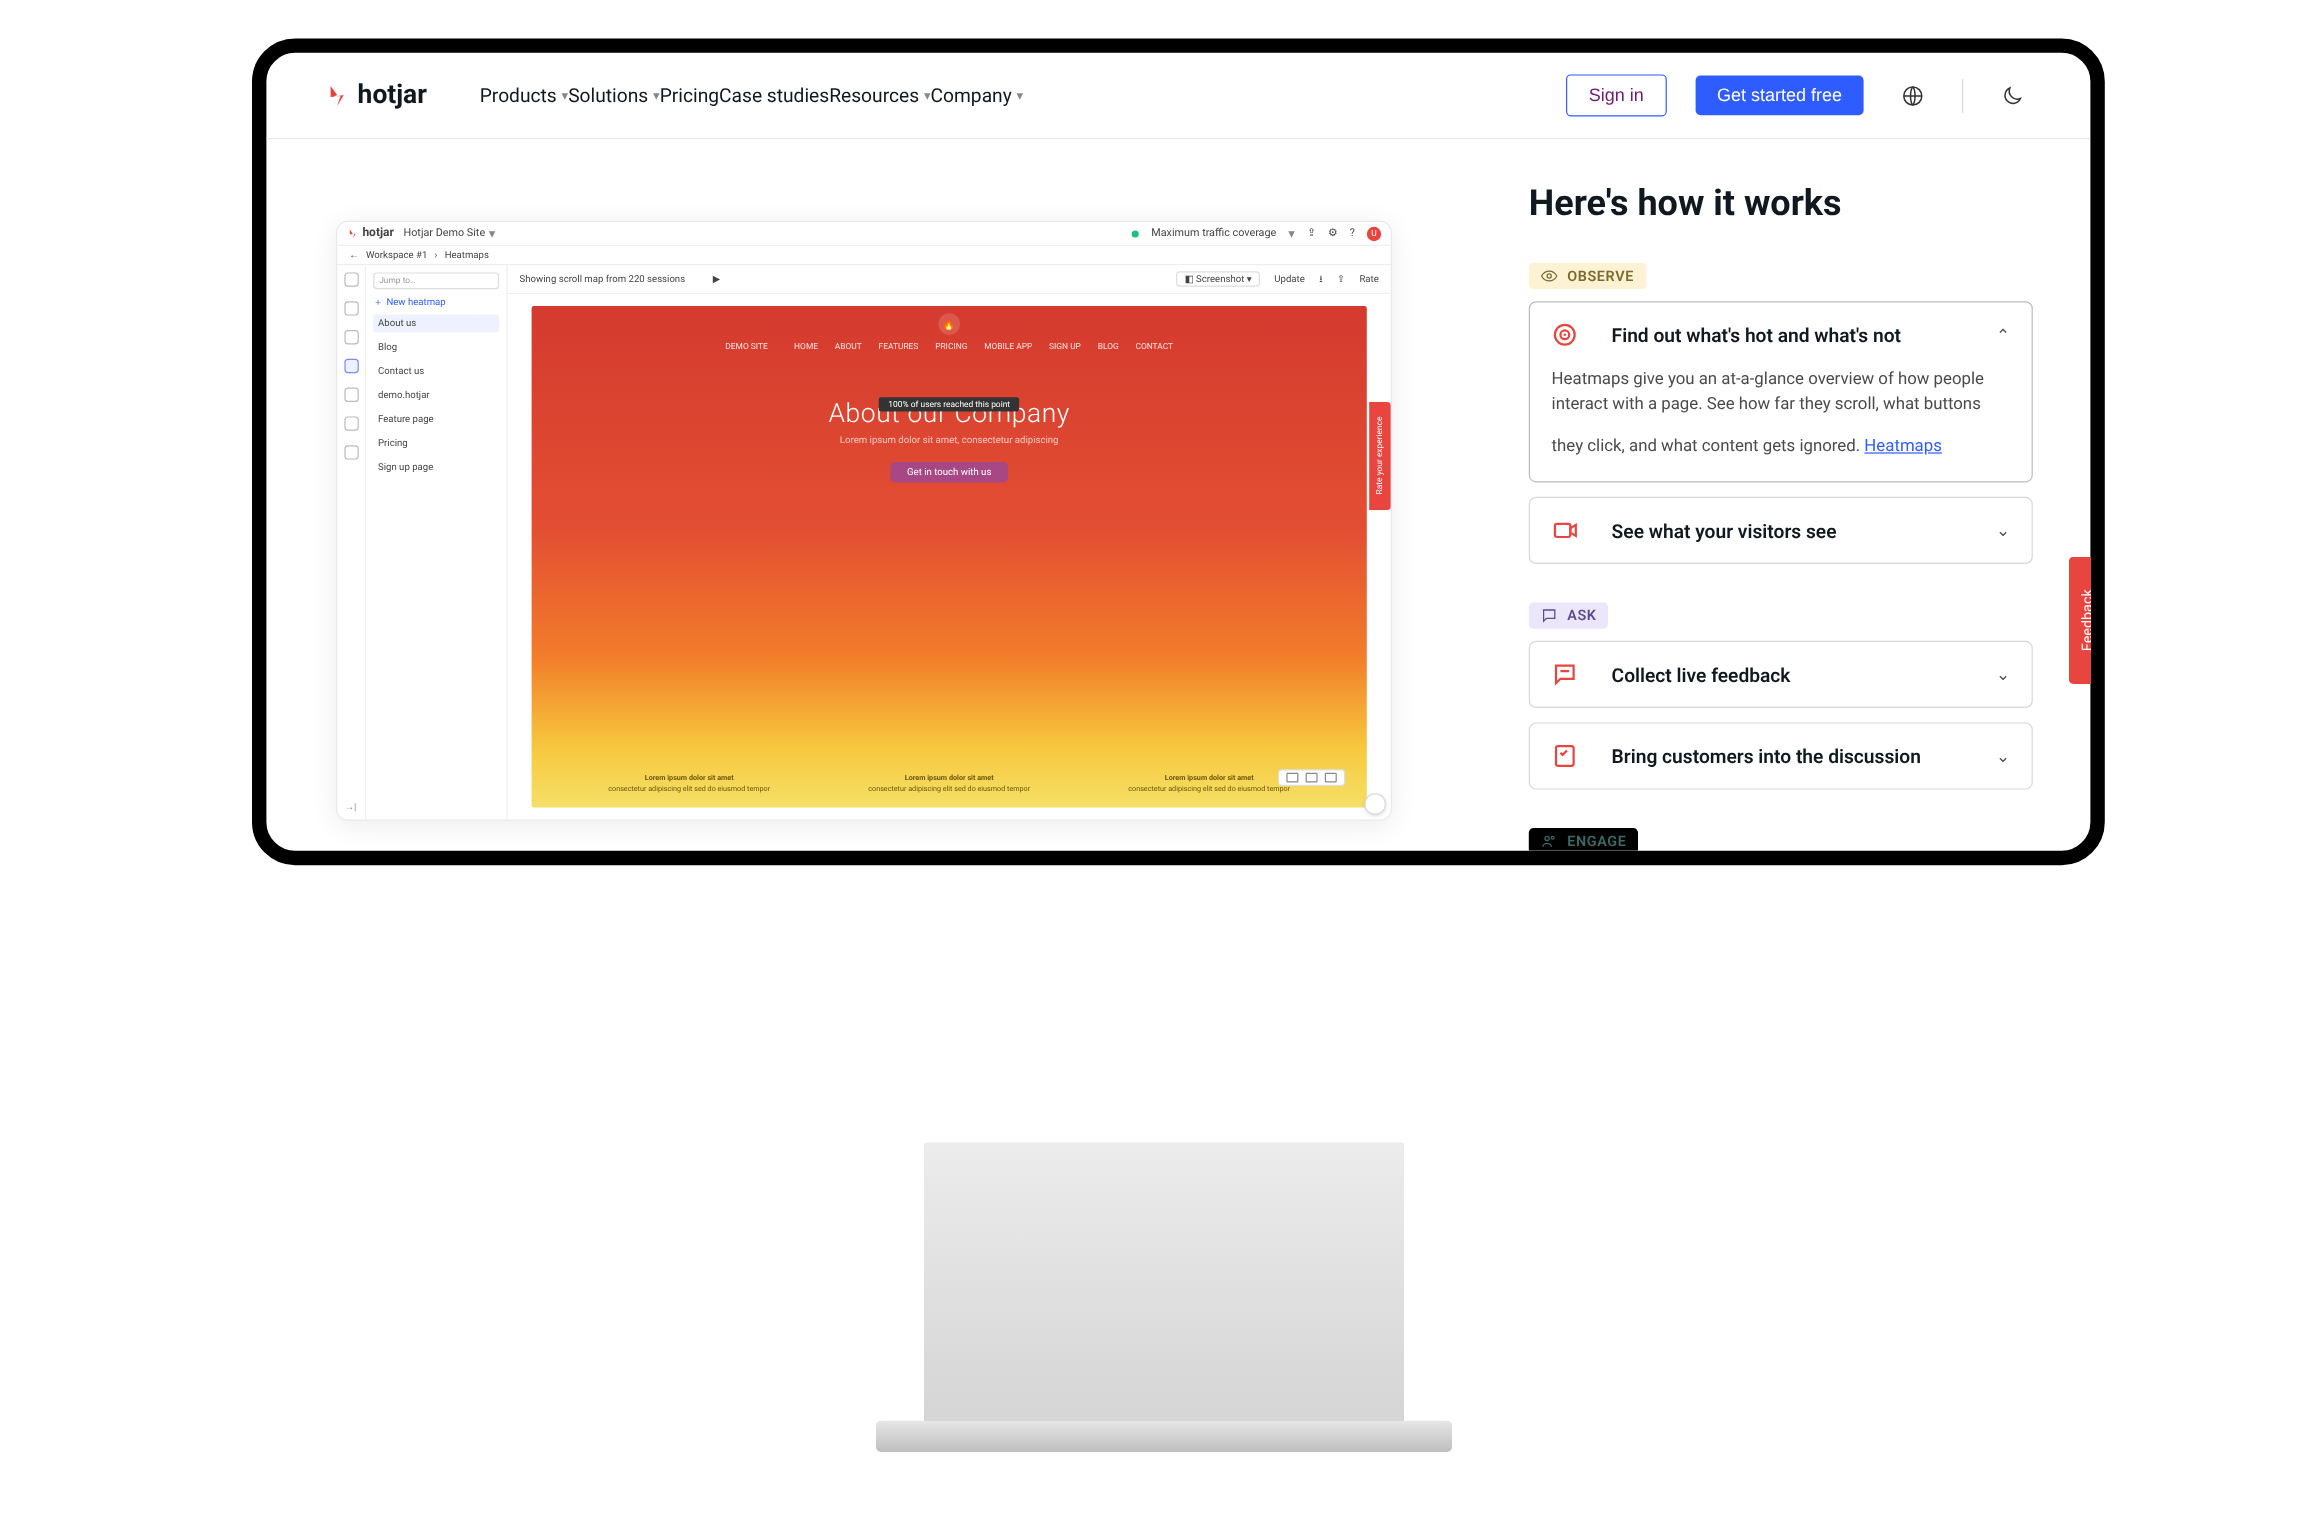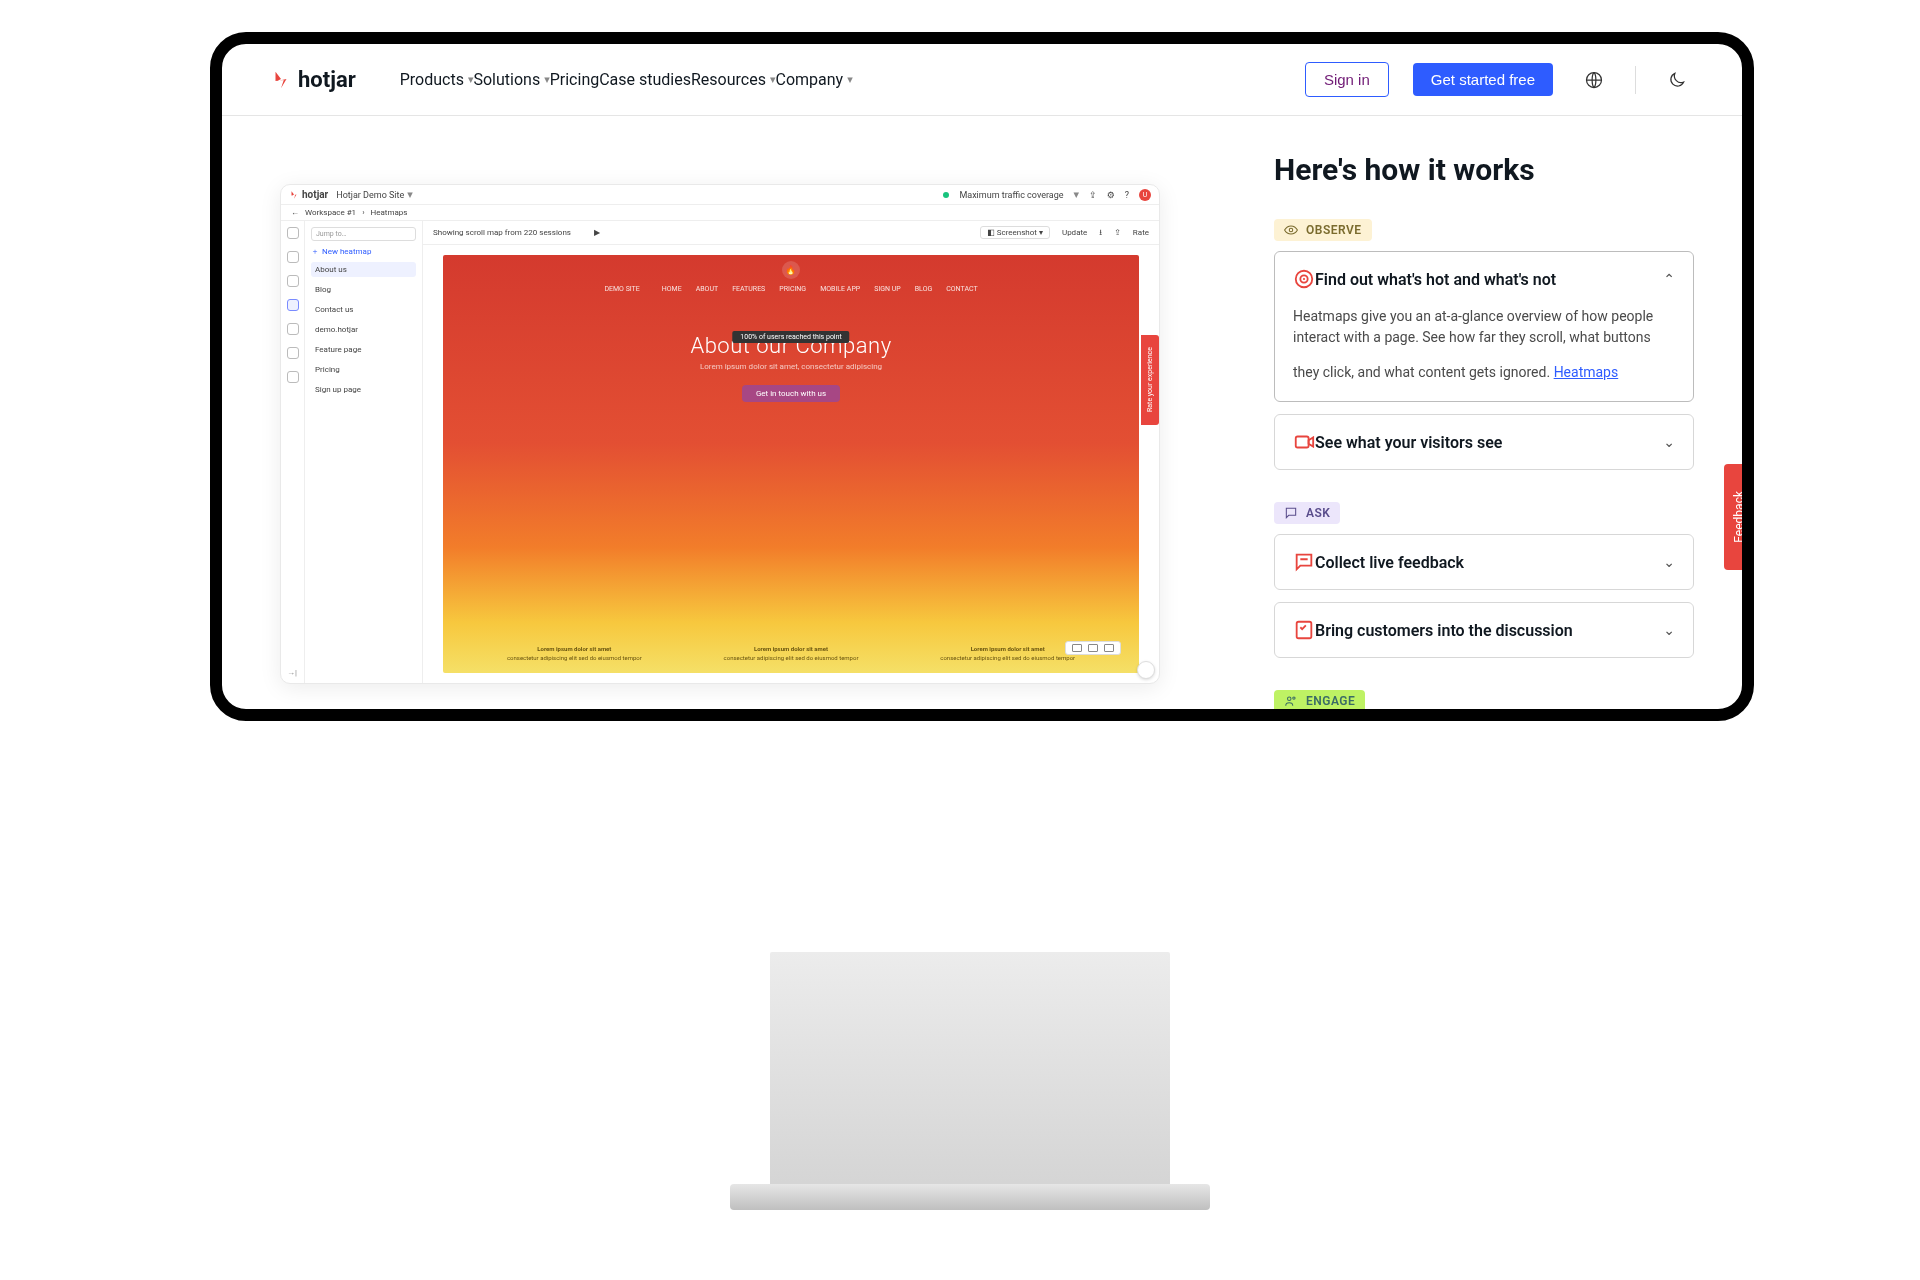--- a/index.html
+++ b/index.html
@@ -29,26 +29,26 @@
   
   .body     { flex:1; display:flex; padding:36px 48px 0; overflow:hidden; }
   .left     { flex:1.08; display:flex; align-items:flex-start; }
   .right    { width:450px; padding-left:30px; }
 
   .headline { font-size:30px; font-weight:700; margin-bottom:32px; }
 
   .section-tag { display:inline-flex; align-items:center; gap:8px; padding:4px 10px; border-radius:4px; font-size:12px; font-weight:600; letter-spacing:.5px; margin-bottom:10px; }
   .tag-observe { background:#fdf2d4; color:#7a6b2e; }
   .tag-ask     { background:#ece6fb; color:#5a4d8c; }
-  .tag-engage  { background:#bef264; color:#3a6b65; }
+  .tag-engage  { background:#000000; color:#3a6b65; }
   .tag-icon    { width:14px; height:14px; }
 
   .accordion { border:1px solid #d7d7d7; border-radius:6px; margin-bottom:12px; overflow:hidden; background:#fff; }
   .accordion.open { border-color:#bcbcbc; }
-  .acc-header { display:flex; align-items:center; padding:16px 18px; cursor:pointer; gap:0; }
+  .acc-header { display:flex; align-items:center; padding:16px 18px; cursor:pointer; gap:28px; }
   .acc-icon   { width:22px; height:22px; flex:0 0 22px; color:#e8453e; }
   .acc-title  { flex:1; font-size:16px; font-weight:600; }
   .acc-chev   { color:#555; font-size:14px; }
   .acc-body   { padding:0 18px 18px; font-size:14px; color:#4a4a4a; line-height:1.5; }
   .acc-link   { display:inline-block; margin-top:14px; color:#2e5cff; text-decoration:underline; font-size:14px; cursor:pointer; }
 
   
   .preview { width:880px; height:500px; border:1px solid #e9e9e9; border-radius:10px; box-shadow:0 4px 22px rgba(0,0,0,.08); background:#fff; margin-top:32px; margin-left:10px; display:flex; flex-direction:column; overflow:hidden; font-size:9px; color:#444; }
   .pv-header { height:20px; display:flex; align-items:center; padding:0 8px; border-bottom:1px solid #eee; gap:8px; }
   .pv-logo   { display:flex; align-items:center; gap:3px; font-weight:700; font-size:10px; }

